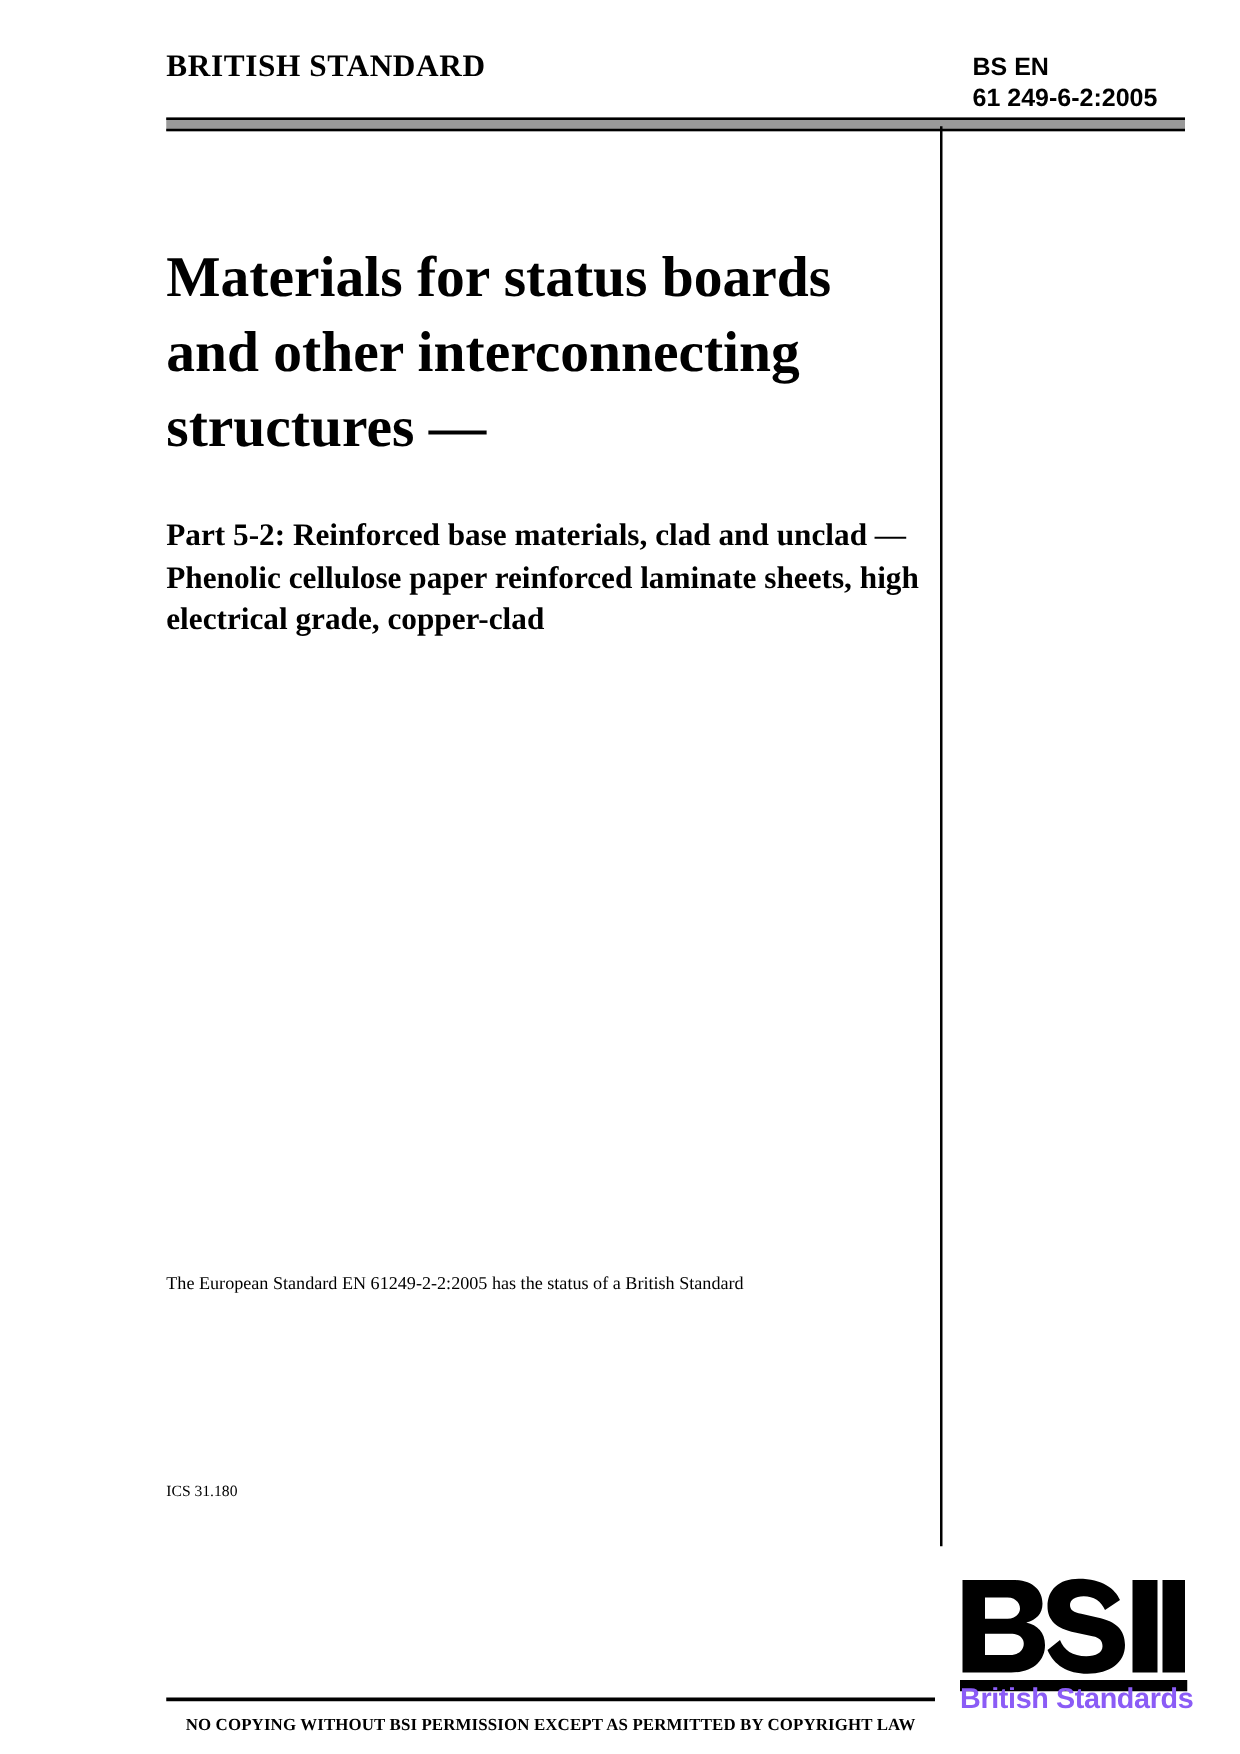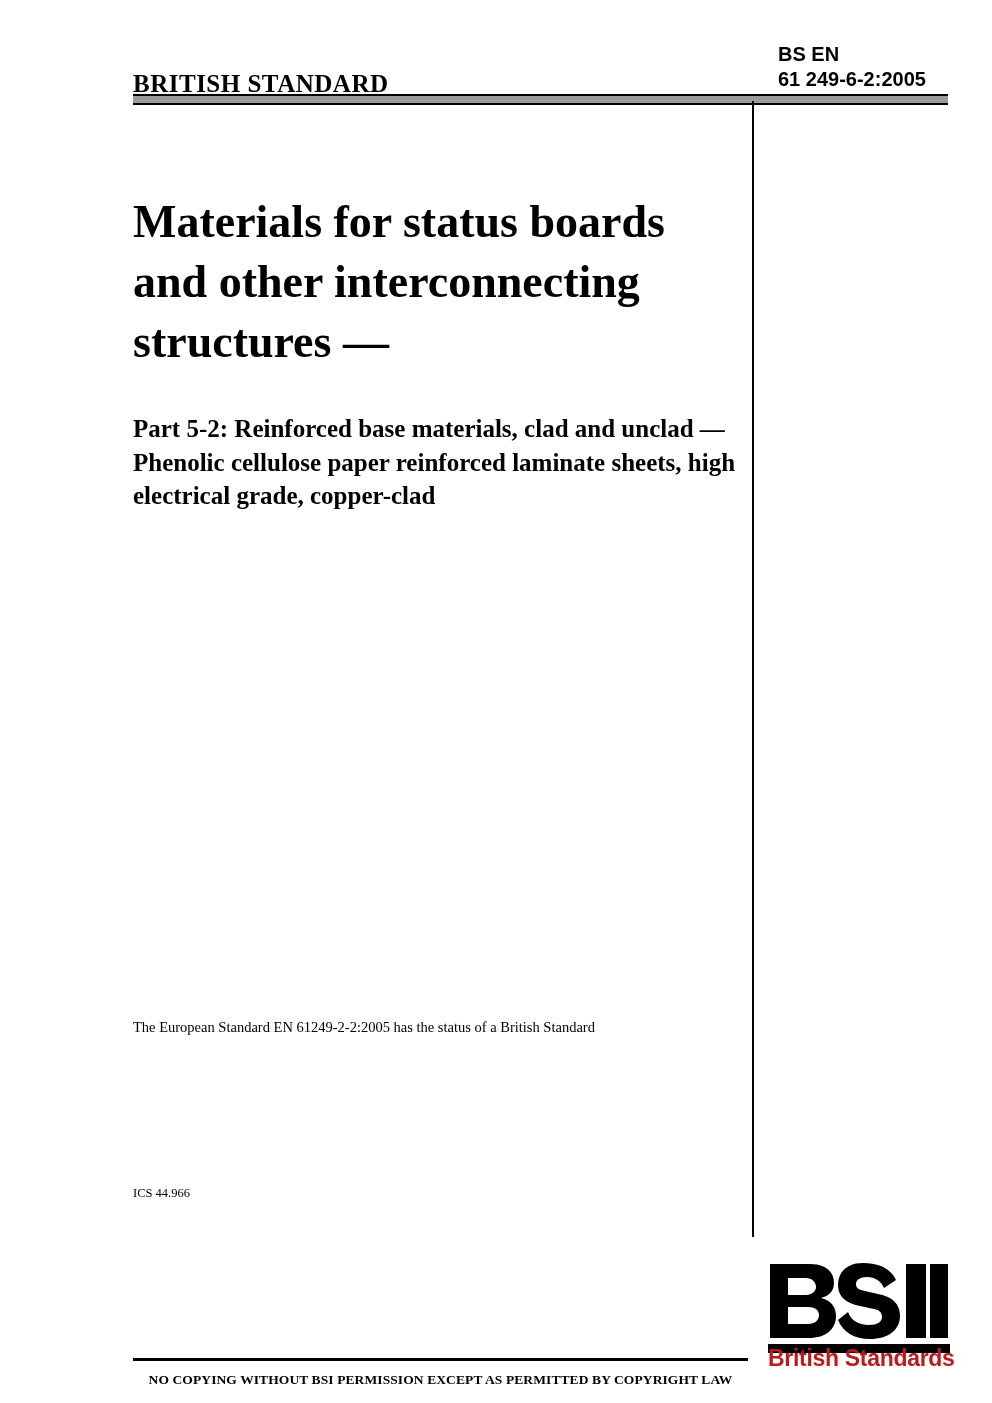--- a/index.html
+++ b/index.html
@@ -30,21 +30,20 @@
   }
   .header-title {
     position: absolute;
     left: 0;
     top: 0;
     font-family: "Liberation Serif", serif;
     font-weight: bold;
     font-size: 25px;
     letter-spacing: 0.5px;
     color: #000;
-    margin-top: 30px;
   }
   .header-ref {
     position: absolute;
     left: 645px;
     top: 2px;
     font-family: Liberation Sans, sans-serif;
     font-weight: bold;
     font-size: 20px;
     line-height: 25px;
     color: #000;
@@ -147,21 +146,21 @@
   }
   .bsi-logo svg { display: block; }
   .bsi-sub {
     position: absolute;
     left: 768px;
     top: 1345px;
     font-family: "Liberation Sans", sans-serif;
     font-weight: bold;
     font-size: 23px;
     letter-spacing: -0.3px;
-    color: #b91c1c;
+    color: #8b5cf6;
   }
 </style>
 </head>
 <body>
 
 <div class="page">
 
   <div class="header">
     <div class="header-title">BRITISH STANDARD</div>
     <div class="header-ref">
@@ -173,21 +172,21 @@
   <div class="header-rule"></div>
   <div class="vrule"></div>
 
   <div class="title-block">
     <h1 class="main-title">Materials for status boards and other interconnecting structures —</h1>
     <h2 class="subtitle">Part 5-2: Reinforced base materials, clad and unclad — Phenolic cellulose paper reinforced laminate sheets, high electrical grade, copper-clad</h2>
   </div>
 
   <div class="status-note">The European Standard EN 61249-2-2:2005 has the status of a British Standard</div>
 
-  <div class="ics">ICS 44.966</div>
+  <div class="ics">ICS 31.180</div>
 
   <div class="footer-text">NO COPYING WITHOUT BSI PERMISSION EXCEPT AS PERMITTED BY COPYRIGHT LAW</div>
   <div class="footer-rule"></div>
 
   <div class="bsi-logo">
     <svg width="182" height="92" viewBox="0 0 182 92" xmlns="http://www.w3.org/2000/svg">
 
       <path d="M2 2 H42 C58 2 66 10 66 21 C66 29 61 34 53 36 C62 38 68 44 68 54 C68 67 58 76 41 76 H2 Z
                M20 16 V33 H38 C44 33 48 29 48 25 C48 20 44 16 38 16 Z
                M20 45 V62 H40 C47 62 51 58 51 53 C51 48 47 45 40 45 Z" fill="#000"></path>

